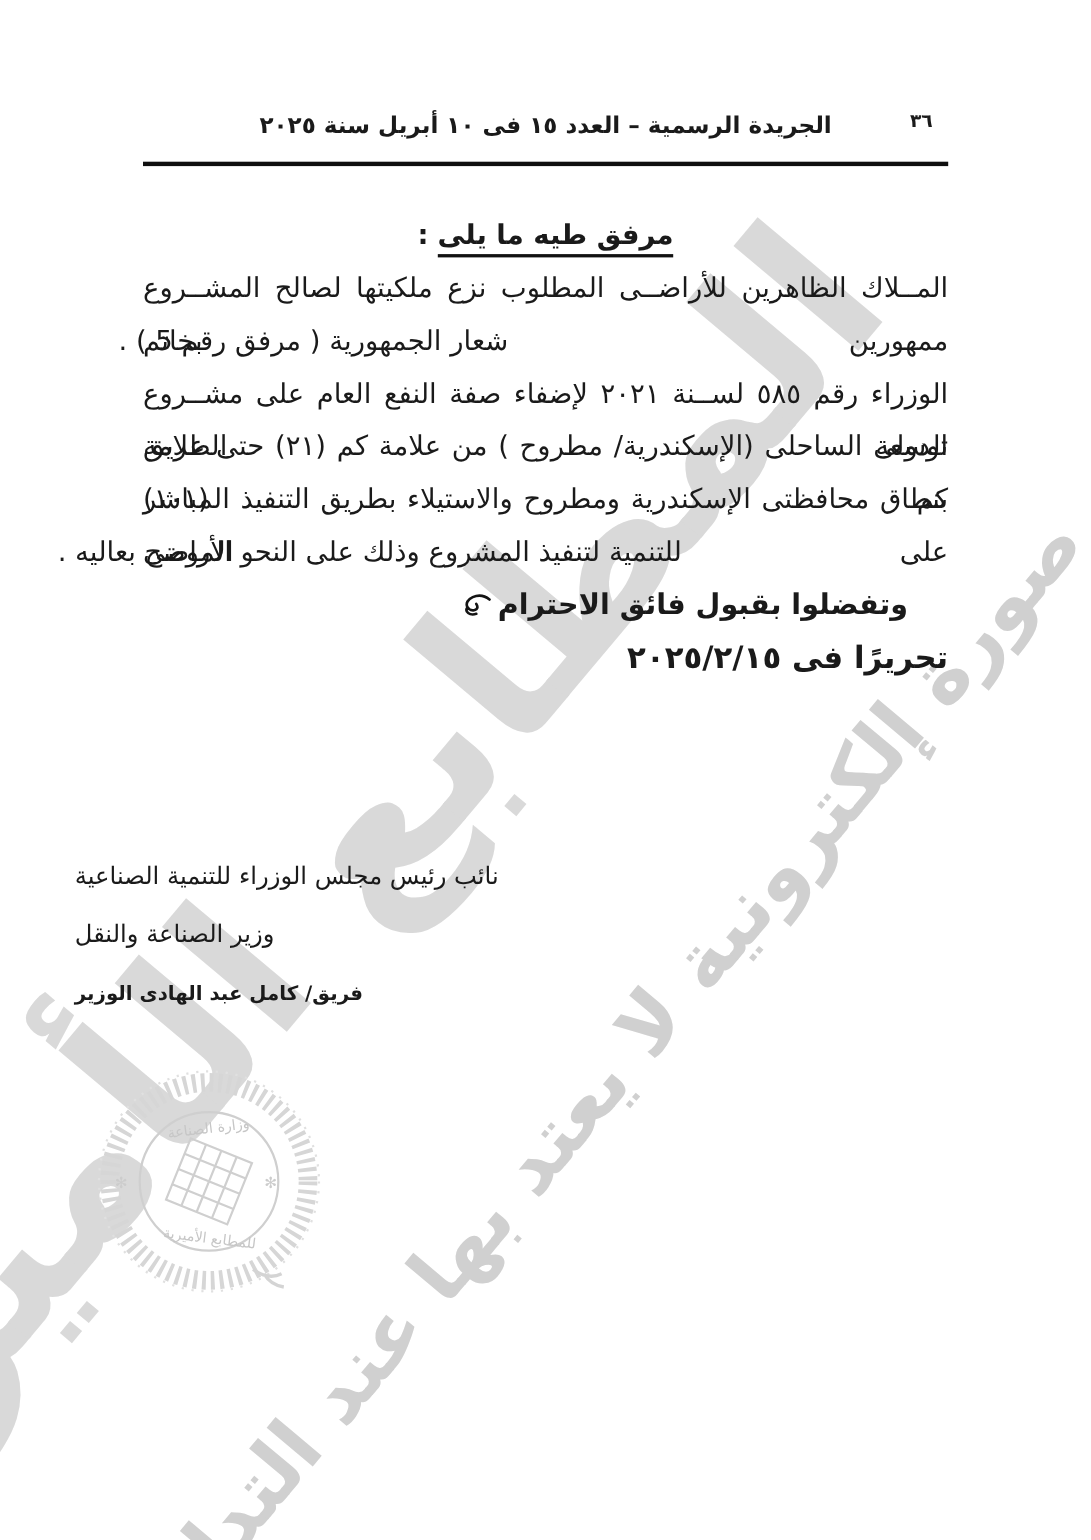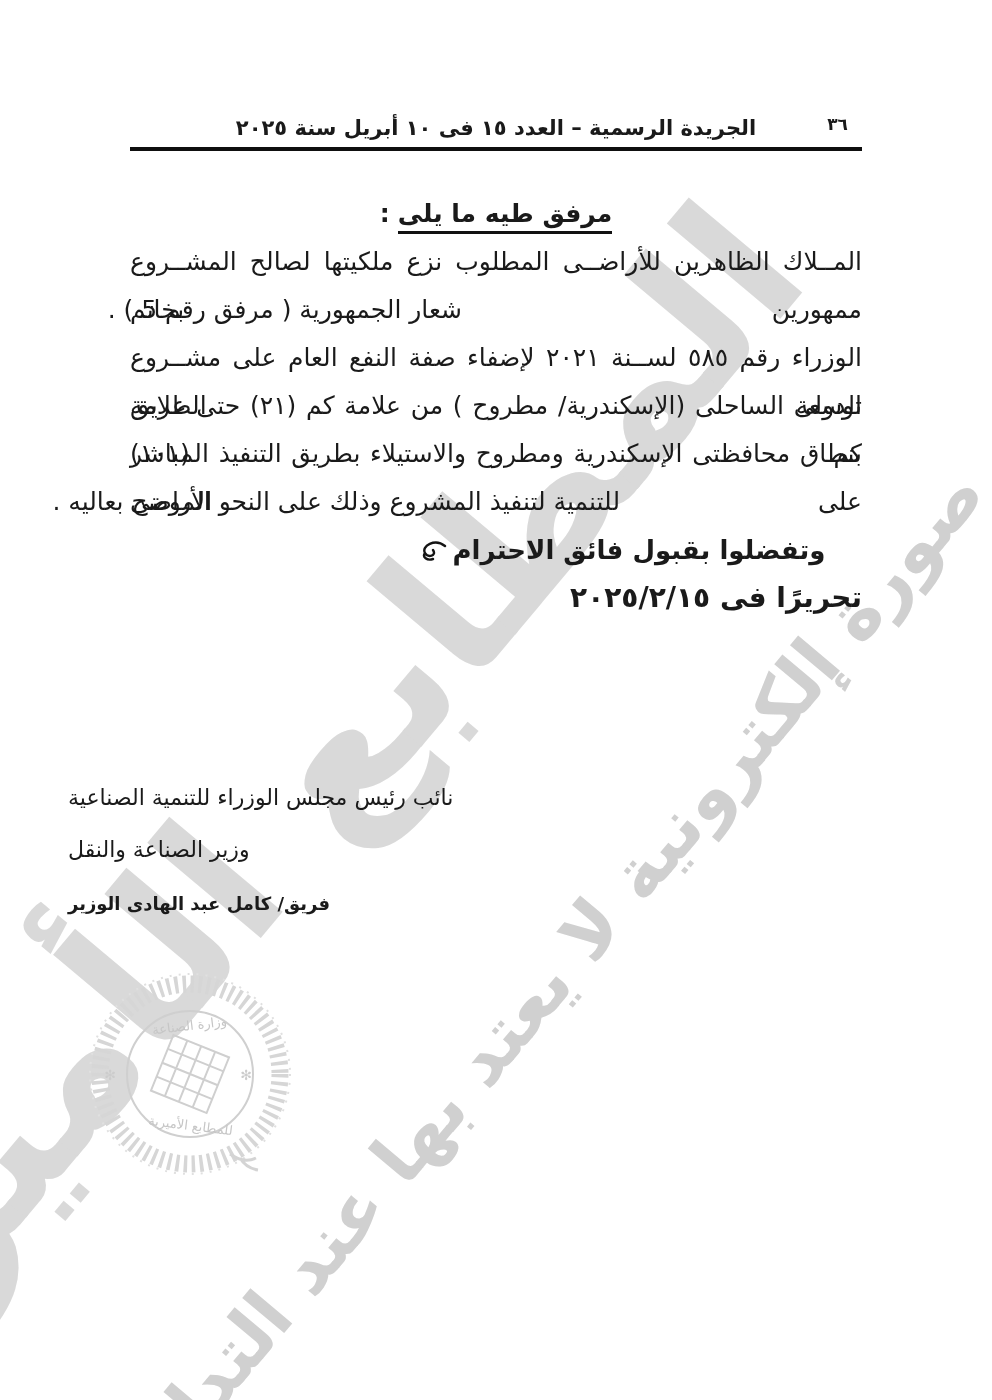--- a/index.html
+++ b/index.html
@@ -16,21 +16,21 @@
     left:-60px;top:470px;width:1000px;height:300px;line-height:300px;
     font-size:195px;transform:rotate(-50deg);opacity:.72;letter-spacing:-4px;
   }
   .wm-disclaimer{
     left:65px;top:835px;width:1100px;height:130px;line-height:130px;
     font-size:72px;transform:rotate(-50deg);opacity:.9;
   }
   
   .seal{position:absolute;left:80px;top:958px;z-index:0;}
   
-  .hdr{position:absolute;left:130px;top:116px;width:732px;height:40px;z-index:2;}
+  .hdr{position:absolute;left:130px;top:102px;width:732px;height:40px;z-index:2;}
   .hdr .issue{
     position:absolute;left:0;right:0;text-align:center;top:0;
     font-size:21px;font-weight:bold;letter-spacing:0;
   }
   .hdr .pagenum{
     position:absolute;right:14px;top:-2px;font-size:17px;font-weight:bold;
   }
   .rule{position:absolute;left:130px;top:147px;width:732px;height:4px;background:#0f0f0f;z-index:2;}
   
   .bodytxt{position:absolute;left:130px;top:190px;width:732px;z-index:2;font-size:25px;}

